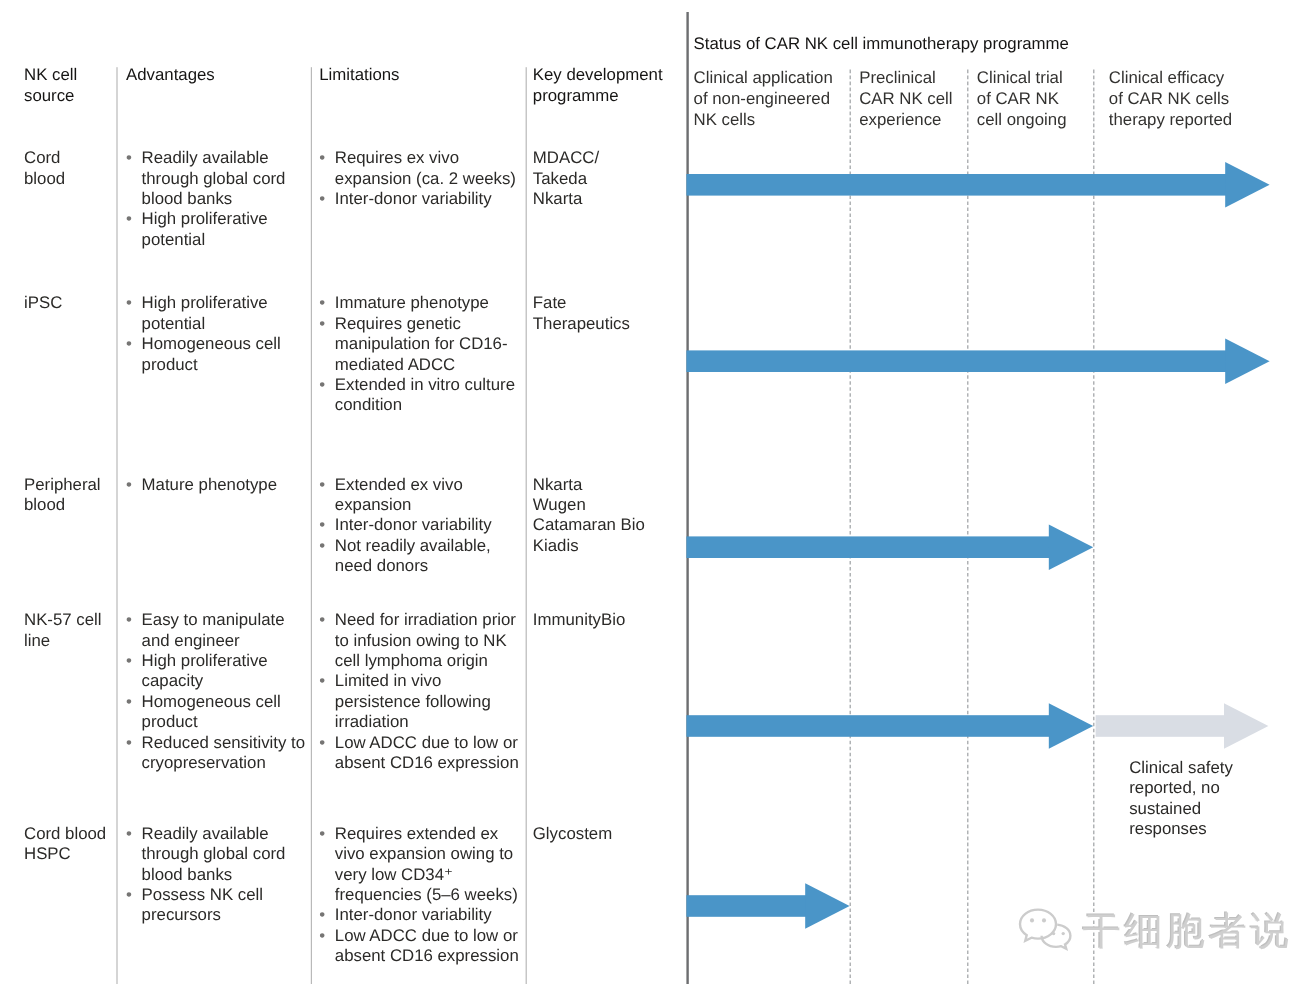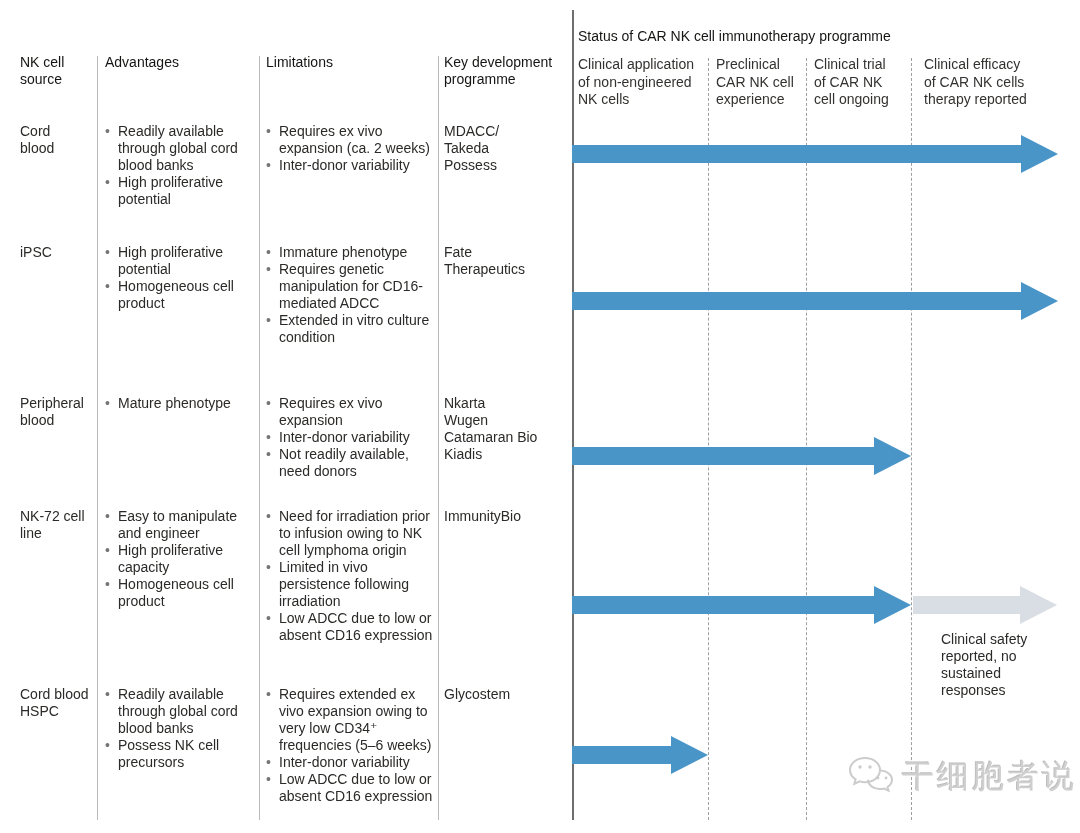--- a/index.html
+++ b/index.html
@@ -103,21 +103,21 @@
   <ul class="abs blist c-adv r0">
     <li>Readily available through global cord blood banks</li>
     <li>High proliferative potential</li>
   </ul>
   <ul class="abs blist c-lim r0">
     <li>Requires ex vivo expansion (ca. 2 weeks)</li>
     <li>Inter-donor variability</li>
   </ul>
   <div class="abs pre c-prog r0">MDACC/
 Takeda
-Possess</div>
+Nkarta</div>
   <div class="arw blue arw-r0">
       <div class="sh"></div>
       <div class="hd"></div>
     </div>
 
   <div class="abs pre c-src r1">iPSC</div>
   <ul class="abs blist c-adv r1">
     <li>High proliferative potential</li>
     <li>Homogeneous cell product</li>
   </ul>
@@ -132,39 +132,40 @@
       <div class="sh"></div>
       <div class="hd"></div>
     </div>
 
   <div class="abs pre c-src r2">Peripheral
 blood</div>
   <ul class="abs blist c-adv r2">
     <li>Mature phenotype</li>
   </ul>
   <ul class="abs blist c-lim r2">
-    <li>Requires ex vivo expansion</li>
+    <li>Extended ex vivo expansion</li>
     <li>Inter-donor variability</li>
     <li>Not readily available, need donors</li>
   </ul>
   <div class="abs pre c-prog r2">Nkarta
 Wugen
 Catamaran Bio
 Kiadis</div>
   <div class="arw blue arw-r2">
       <div class="sh"></div>
       <div class="hd"></div>
     </div>
 
-  <div class="abs pre c-src r3">NK-72 cell
+  <div class="abs pre c-src r3">NK-57 cell
 line</div>
   <ul class="abs blist c-adv r3">
     <li>Easy to manipulate and engineer</li>
     <li>High proliferative capacity</li>
     <li>Homogeneous cell product</li>
+    <li>Reduced sensitivity to cryopreservation</li>
   </ul>
   <ul class="abs blist c-lim r3">
     <li>Need for irradiation prior to infusion owing to NK cell lymphoma origin</li>
     <li>Limited in vivo persistence following irradiation</li>
     <li>Low ADCC due to low or absent CD16 expression</li>
   </ul>
   <div class="abs pre c-prog r3">ImmunityBio</div>
   <div class="arw blue arw-r3a">
       <div class="sh"></div>
       <div class="hd"></div>

